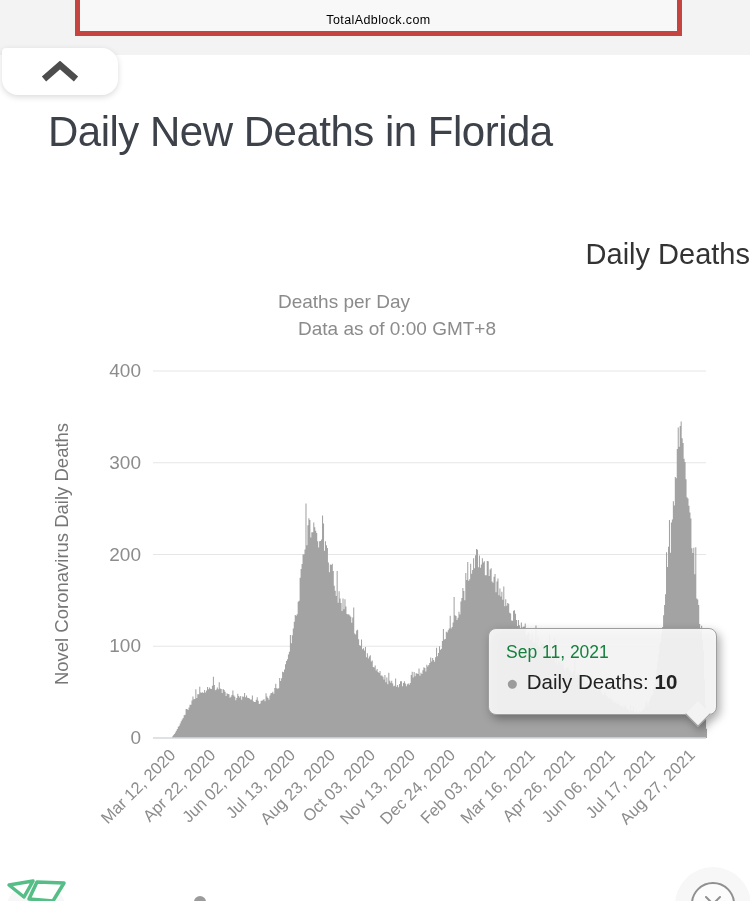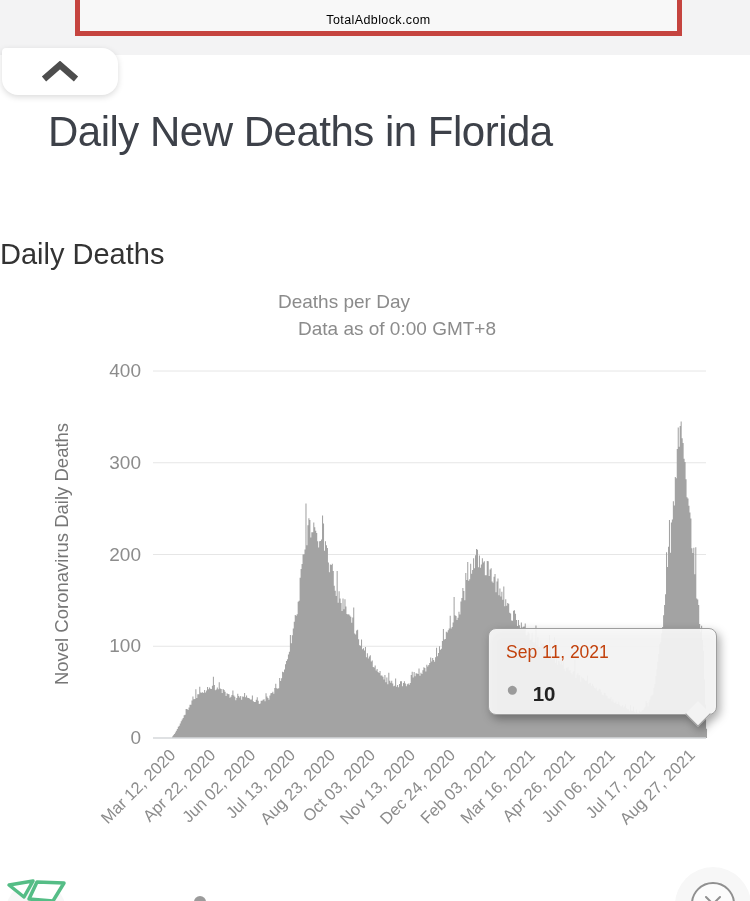--- a/index.html
+++ b/index.html
@@ -28,21 +28,21 @@
     box-shadow:0 2px 6px rgba(0,0,0,.15);
     display:flex; align-items:center; justify-content:center; cursor:pointer;
   }
   
   .page-title {
     position:absolute; left:48px; top:108px;
     font-size:42px; font-weight:400; color:#3d4149; letter-spacing:-.5px;
   }
   
   .chart-title {
-    position:absolute; top:238px; left:0; width:750px; text-align:left;
+    position:absolute; top:238px; left:0; width:750px; text-align:right;
     font-size:29px; color:#333333; font-weight:400;
   }
   .chart-sub1 {
     position:absolute; top:291px; left:0; width:688px; text-align:center;
     font-size:19px; color:#8b8b8b;
   }
   .chart-sub2 {
     position:absolute; top:318px; left:0; width:750px; text-align:center;
     font-size:19px; color:#8b8b8b;padding-left:44px;
   }
@@ -54,24 +54,24 @@
     border:1px solid #9e9e9e; border-radius:8px;
     padding:13px 0 0 17px;
     filter:drop-shadow(3px 4px 5px rgba(0,0,0,.35));
   }
   .tooltip::after {
     content:""; position:absolute; right:9px; bottom:-9px;
     width:17px; height:17px; background:#f3f3f3;
     border-right:1px solid #9e9e9e; border-bottom:1px solid #9e9e9e;
     transform:rotate(45deg);
   }
-  .tt-date { font-size:17.5px; color:#c2410c; }
+  .tt-date { font-size:17.5px; color:#15803d; }
   .tt-row  { margin-top:7px; font-size:20.5px; color:#222222; display:flex; align-items:center; }
   .tt-bullet { color:#9b9b9b; font-size:21px; margin-right:8px; line-height:1; }
-  .tt-value  { font-weight:bold; margin-left:6px;margin-top:12px; }
+  .tt-value  { font-weight:bold; margin-left:6px; }
   #footer-icons { position:absolute; left:0; top:855px; }
 </style>
 </head>
 <body>
 
 <div class="top-strip"></div>
 <div class="ad-banner" title="TotalAdblock.com">
   <span class="ad-banner-text">TotalAdblock.com</span>
 </div>
 
@@ -113,20 +113,21 @@
     <text x="655.954" y="404" text-anchor="end" font-size="16.5" fill="#8c8c8c" transform="rotate(-45, 655.954, 404)">Jul 17, 2021</text>
     <text x="695.9085" y="404" text-anchor="end" font-size="16.5" fill="#8c8c8c" transform="rotate(-45, 695.9085, 404)">Aug 27, 2021</text>
     <path d="M171.50 386V386.00M172.47 386V384.61M173.45 386V383.13M174.42 386V382.08M175.40 386V380.42M176.37 386V378.68M177.35 386V376.91M178.32 386V374.75M179.30 386V373.65M180.27 386V371.50M181.25 386V369.32M182.22 386V367.44M183.19 386V366.01M184.17 386V363.17M185.14 386V362.67M186.12 386V356.99M187.09 386V356.90M188.07 386V357.89M189.04 386V355.38M190.02 386V352.67M190.99 386V352.63M191.96 386V348.46M192.94 386V344.42M193.91 386V347.29M194.89 386V347.10M195.86 386V337.18M196.84 386V346.10M197.81 386V342.18M198.79 386V342.34M199.76 386V334.65M200.74 386V340.57M201.71 386V340.87M202.68 386V340.24M203.66 386V340.94M204.63 386V337.92M205.61 386V340.43M206.58 386V338.45M207.56 386V335.12M208.53 386V337.17M209.51 386V335.57M210.48 386V336.70M211.45 386V337.07M212.43 386V333.75M213.40 386V324.80M214.38 386V333.12M215.35 386V338.23M216.33 386V337.59M217.30 386V335.41M218.28 386V337.23M219.25 386V330.37M220.22 386V336.49M221.20 386V336.90M222.17 386V340.89M223.15 386V336.94M224.12 386V337.98M225.10 386V339.64M226.07 386V343.88M227.05 386V341.28M228.02 386V342.03M229.00 386V342.13M229.97 386V345.86M230.94 386V344.76M231.92 386V342.95M232.89 386V338.55M233.87 386V343.55M234.84 386V344.66M235.82 386V348.22M236.79 386V346.04M237.77 386V341.74M238.74 386V344.00M239.72 386V345.58M240.69 386V343.99M241.66 386V347.63M242.64 386V344.42M243.61 386V344.76M244.59 386V341.09M245.56 386V345.31M246.54 386V343.40M247.51 386V345.69M248.49 386V345.89M249.46 386V346.61M250.43 386V347.40M251.41 386V347.59M252.38 386V343.53M253.36 386V349.37M254.33 386V350.03M255.31 386V350.12M256.28 386V347.68M257.26 386V345.37M258.23 386V348.79M259.20 386V351.88M260.18 386V351.60M261.15 386V348.87M262.13 386V348.77M263.10 386V347.83M264.08 386V347.19M265.05 386V349.19M266.03 386V341.24M267.00 386V344.54M267.98 386V346.09M268.95 386V347.78M269.92 386V343.38M270.90 386V341.35M271.87 386V340.94M272.85 386V339.70M273.82 386V341.64M274.80 386V335.96M275.77 386V331.72M276.75 386V336.34M277.72 386V336.81M278.69 386V336.36M279.67 386V325.94M280.64 386V329.02M281.62 386V326.37M282.59 386V319.68M283.57 386V320.25M284.54 386V317.54M285.52 386V312.22M286.49 386V308.89M287.47 386V307.18M288.44 386V302.53M289.41 386V299.63M290.39 386V282.95M291.36 386V291.31M292.34 386V283.35M293.31 386V276.42M294.29 386V269.83M295.26 386V263.04M296.24 386V263.78M297.21 386V262.21M298.19 386V249.84M299.16 386V248.65M300.13 386V225.69M301.11 386V217.07M302.08 386V211.95M303.06 386V202.58M304.03 386V202.22M305.01 386V197.48M305.98 386V151.48M306.96 386V193.30M307.93 386V173.21M308.90 386V166.18M309.88 386V168.01M310.85 386V185.49M311.83 386V180.37M312.80 386V180.24M313.78 386V170.45M314.75 386V175.20M315.73 386V178.73M316.70 386V180.91M317.68 386V189.30M318.65 386V195.59M319.62 386V189.22M320.60 386V188.98M321.57 386V187.52M322.55 386V163.58M323.52 386V171.61M324.50 386V198.85M325.47 386V189.24M326.45 386V193.16M327.42 386V195.98M328.39 386V210.61M329.37 386V220.26M330.34 386V212.42M331.32 386V212.96M332.29 386V211.83M333.27 386V218.91M334.24 386V233.76M335.22 386V238.68M336.19 386V244.02M337.16 386V218.99M338.14 386V250.73M339.11 386V239.37M340.09 386V246.58M341.06 386V250.94M342.04 386V258.96M343.01 386V246.39M343.99 386V257.18M344.96 386V247.33M345.94 386V254.52M346.91 386V261.88M347.88 386V262.58M348.86 386V262.21M349.83 386V263.45M350.81 386V264.76M351.78 386V270.81M352.76 386V265.48M353.73 386V255.55M354.71 386V281.53M355.68 386V282.59M356.65 386V278.52M357.63 386V277.74M358.60 386V287.17M359.58 386V293.23M360.55 386V293.73M361.53 386V287.45M362.50 386V297.22M363.48 386V296.26M364.45 386V298.57M365.43 386V295.05M366.40 386V305.16M367.37 386V301.21M368.35 386V306.47M369.32 386V304.42M370.30 386V303.21M371.27 386V309.52M372.25 386V308.58M373.22 386V314.91M374.20 386V315.42M375.17 386V313.44M376.14 386V318.46M377.12 386V316.99M378.09 386V319.90M379.07 386V320.96M380.04 386V318.95M381.02 386V323.42M381.99 386V323.48M382.97 386V324.80M383.94 386V327.46M384.92 386V323.08M385.89 386V330.32M386.86 386V325.45M387.84 386V332.18M388.81 386V320.83M389.79 386V328.84M390.76 386V330.78M391.74 386V328.87M392.71 386V331.45M393.69 386V334.24M394.66 386V333.85M395.63 386V326.50M396.61 386V334.74M397.58 386V332.91M398.56 386V335.21M399.53 386V331.99M400.51 386V329.27M401.48 386V329.33M402.46 386V334.27M403.43 386V331.09M404.41 386V329.25M405.38 386V331.60M406.35 386V334.14M407.33 386V332.28M408.30 386V331.56M409.28 386V332.67M410.25 386V330.96M411.23 386V322.95M412.20 386V319.63M413.18 386V325.55M414.15 386V320.07M415.13 386V324.19M416.10 386V321.33M417.07 386V321.54M418.05 386V321.93M419.02 386V316.49M420.00 386V323.85M420.97 386V320.67M421.95 386V322.00M422.92 386V318.28M423.90 386V315.37M424.87 386V316.12M425.84 386V319.44M426.82 386V312.69M427.79 386V314.58M428.77 386V313.10M429.74 386V311.05M430.72 386V305.57M431.69 386V309.58M432.67 386V305.98M433.64 386V308.04M434.62 386V309.79M435.59 386V305.15M436.56 386V295.63M437.54 386V304.30M438.51 386V300.91M439.49 386V294.29M440.46 386V297.63M441.44 386V296.71M442.41 386V288.88M443.39 386V277.12M444.36 386V287.51M445.33 386V287.06M446.31 386V279.75M447.28 386V280.39M448.26 386V278.26M449.23 386V276.43M450.21 386V263.75M451.18 386V276.50M452.16 386V275.10M453.13 386V270.44M454.11 386V245.10M455.08 386V263.32M456.05 386V263.89M457.03 386V267.96M458.00 386V265.69M458.98 386V259.87M459.95 386V262.38M460.93 386V249.40M461.90 386V245.92M462.88 386V235.89M463.85 386V238.95M464.82 386V248.30M465.80 386V221.08M466.77 386V228.02M467.75 386V210.03M468.72 386V228.71M469.70 386V227.13M470.67 386V211.74M471.65 386V221.75M472.62 386V217.99M473.60 386V206.32M474.57 386V216.22M475.54 386V203.32M476.52 386V196.97M477.49 386V197.64M478.47 386V215.25M479.44 386V203.60M480.42 386V215.82M481.39 386V212.52M482.37 386V206.34M483.34 386V210.39M484.31 386V209.32M485.29 386V223.31M486.26 386V223.30M487.24 386V209.04M488.21 386V209.37M489.19 386V223.97M490.16 386V217.48M491.14 386V216.32M492.11 386V229.51M493.09 386V230.67M494.06 386V224.64M495.03 386V221.93M496.01 386V240.37M496.98 386V229.53M497.96 386V226.59M498.93 386V243.27M499.91 386V236.47M500.88 386V244.62M501.86 386V239.65M502.83 386V247.64M503.80 386V234.61M504.78 386V254.24M505.75 386V247.32M506.73 386V253.64M507.70 386V250.92M508.68 386V251.83M509.65 386V260.80M510.63 386V261.52M511.60 386V268.60M512.58 386V268.69M513.55 386V258.73M514.52 386V258.32M515.50 386V261.63M516.47 386V267.94M517.45 386V274.06M518.42 386V268.08M519.40 386V273.25M520.37 386V277.22M521.35 386V270.62M522.32 386V275.38M523.29 386V274.71M524.27 386V274.47M525.24 386V271.41M526.22 386V283.47M527.19 386V282.87M528.17 386V279.69M529.14 386V281.43M530.12 386V288.11M531.09 386V287.57M532.07 386V280.76M533.04 386V290.12M534.01 386V291.23M534.99 386V289.82M535.96 386V273.58M536.94 386V292.64M537.91 386V284.97M538.89 386V295.09M539.86 386V294.82M540.84 386V288.56M541.81 386V291.47M542.78 386V291.41M543.76 386V291.85M544.73 386V297.06M545.71 386V293.25M546.68 386V302.99M547.66 386V299.10M548.63 386V304.47M549.61 386V283.04M550.58 386V293.62M551.56 386V305.96M552.53 386V306.95M553.50 386V304.85M554.48 386V285.30M555.45 386V310.86M556.43 386V302.69M557.40 386V312.69M558.38 386V308.85M559.35 386V309.18M560.33 386V312.15M561.30 386V308.96M562.27 386V312.76M563.25 386V309.34M564.22 386V316.84M565.20 386V319.33M566.17 386V315.44M567.15 386V316.26M568.12 386V314.95M569.10 386V318.62M570.07 386V317.84M571.05 386V320.82M572.02 386V322.51M572.99 386V320.03M573.97 386V318.70M574.94 386V307.89M575.92 386V326.06M576.89 386V322.49M577.87 386V321.12M578.84 386V323.19M579.82 386V323.36M580.79 386V329.63M581.76 386V324.70M582.74 386V326.35M583.71 386V326.29M584.69 386V327.67M585.66 386V329.12M586.64 386V328.44M587.61 386V323.53M588.59 386V331.68M589.56 386V331.16M590.54 386V330.83M591.51 386V333.64M592.48 386V331.66M593.46 386V333.71M594.43 386V335.76M595.41 386V336.55M596.38 386V335.50M597.36 386V338.81M598.33 386V338.60M599.31 386V336.76M600.28 386V337.44M601.25 386V340.24M602.23 386V342.64M603.20 386V343.37M604.18 386V340.61M605.15 386V340.98M606.13 386V343.48M607.10 386V343.87M608.08 386V346.37M609.05 386V346.47M610.03 386V346.71M611.00 386V344.96M611.97 386V349.19M612.95 386V347.13M613.92 386V350.40M614.90 386V351.07M615.87 386V349.39M616.85 386V352.05M617.82 386V351.93M618.80 386V349.85M619.77 386V352.80M620.74 386V354.35M621.72 386V354.39M622.69 386V353.00M623.67 386V355.46M624.64 386V354.13M625.62 386V352.31M626.59 386V356.32M627.57 386V357.30M628.54 386V357.19M629.52 386V359.21M630.49 386V353.35M631.46 386V358.53M632.44 386V358.83M633.41 386V354.38M634.39 386V359.59M635.36 386V360.62M636.34 386V357.42M637.31 386V360.53M638.29 386V360.90M639.26 386V358.86M640.23 386V359.82M641.21 386V359.38M642.18 386V358.14M643.16 386V357.81M644.13 386V356.14M645.11 386V354.85M646.08 386V348.98M647.06 386V350.72M648.03 386V354.28M649.00 386V350.18M649.98 386V347.54M650.95 386V344.25M651.93 386V343.21M652.90 386V342.52M653.88 386V335.65M654.85 386V331.95M655.83 386V323.88M656.80 386V317.35M657.78 386V309.79M658.75 386V302.03M659.72 386V292.22M660.70 386V290.32M661.67 386V281.17M662.65 386V274.97M663.62 386V263.36M664.60 386V253.09M665.57 386V242.34M666.55 386V200.33M667.52 386V214.91M668.50 386V194.67M669.47 386V168.12M670.44 386V200.79M671.42 386V170.48M672.39 386V167.58M673.37 386V149.21M674.34 386V153.41M675.32 386V124.97M676.29 386V126.23M677.27 386V97.02M678.24 386V75.54M679.21 386V94.75M680.19 386V73.97M681.16 386V69.46M682.14 386V86.36M683.11 386V90.99M684.09 386V106.81M685.06 386V110.03M686.04 386V127.37M687.01 386V145.21M687.99 386V146.50M688.96 386V153.83M689.93 386V160.56M690.91 386V166.58M691.88 386V196.30M692.86 386V200.94M693.83 386V195.80M694.81 386V222.19M695.78 386V195.26M696.76 386V246.46M697.73 386V247.56M698.70 386V253.03M699.68 386V272.05M700.65 386V279.63M701.63 386V273.63M702.60 386V287.88M703.58 386V298.69M704.55 386V327.57M705.53 386V352.40M706.50 386V376.82" stroke="#a3a3a3" stroke-width="1.05" fill="none"></path>
     <line x1="153" y1="386" x2="706" y2="386" stroke="#d4d7da" stroke-width="1.5"></line>
   </svg>
 
 <div class="tooltip">
   <div class="tt-date">Sep 11, 2021</div>
   <div class="tt-row">
     <span class="tt-bullet">●</span>
+    <span>Daily Deaths:</span>
     <span class="tt-value">10</span>
   </div>
 </div>
 
 <svg id="footer-icons" width="750" height="60" viewBox="0 0 750 60">
   <circle cx="36" cy="56" r="30" fill="#f7f7f7"></circle>
   <g stroke="#55bd86" stroke-width="3.5" fill="#ffffff" stroke-linejoin="round">
     <path d="M9,30 L33,26 L24,42 Z"></path>
     <path d="M37,27 L64,28 L53,46 L29,44 Z"></path>
   </g>

